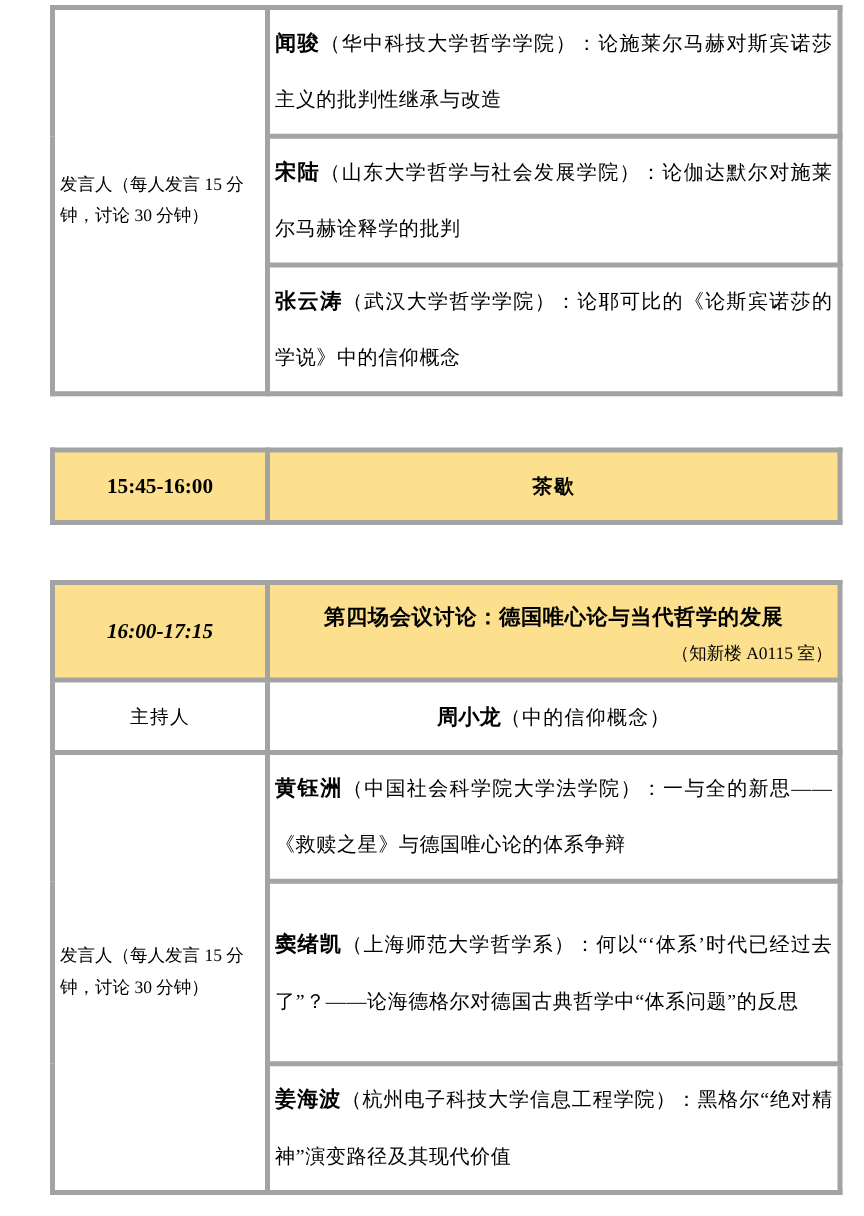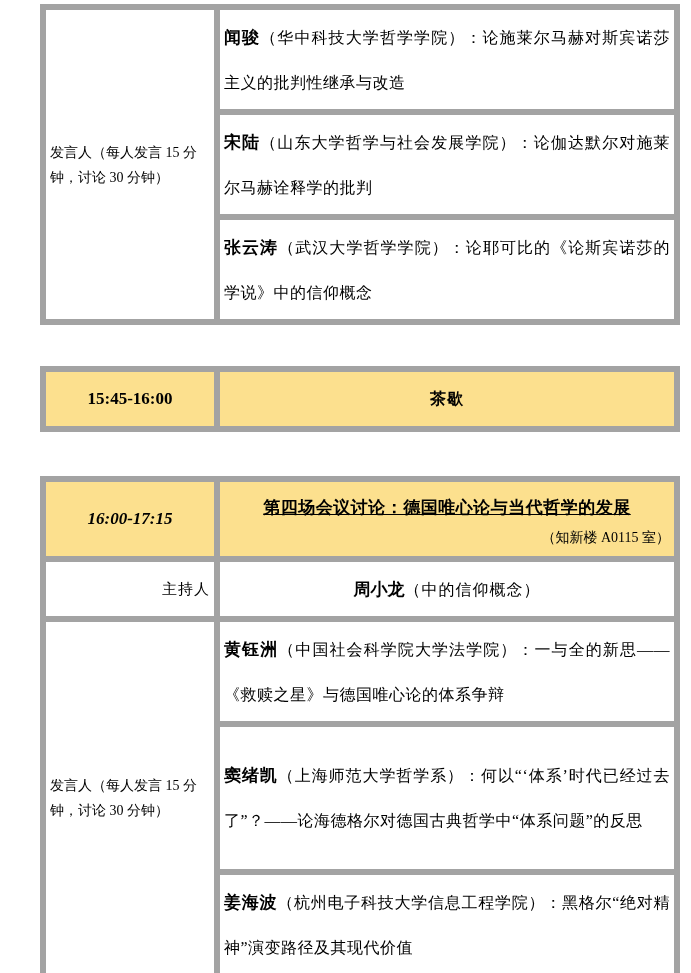--- a/index.html
+++ b/index.html
@@ -10,21 +10,21 @@
     font-family: "Liberation Serif", "DejaVu Serif", serif;
   }
   .page { width: 691px; height: 973px; overflow: hidden; }
 
   table.tbl {
     border-collapse: collapse;
     table-layout: fixed;
     width: 610px;
     margin-left: 40px;
   }
-  table.tbl td { border: 6px solid #a3a3a3; padding: 4px; }
+  table.tbl td { border: 4px solid #a3a3a3; padding: 4px; }
   table.tbl { border: 2px solid #565656; }
 
   .t1 { margin-top: 4px; }
   .t2 { margin-top: 41px; }
   .t3 { margin-top: 44px; }
   .t4 { margin-top: 44px; }
 
   .c1 { width: 160px; }
   .c2 { width: 446px; }
 
@@ -74,30 +74,29 @@
   }
 
   .s4-header-cell { vertical-align: middle; padding: 4px 6px 3px 6px; }
   .s4-title {
     font-family: "Liberation Sans", "DejaVu Sans", sans-serif;
     font-weight: bold;
     font-size: 17px;
     line-height: 36px;
     text-align: center;
     letter-spacing: 0.5px;
-    text-decoration: underline;
   }
   .s4-venue {
     font-size: 14px;
     line-height: 23px;
     text-align: right;
   }
   .s4-time-cell { height: 66px; font-style: italic; }
 
-  .plain-15 { font-size: 15px; letter-spacing: 1px; text-align: right; }
+  .plain-15 { font-size: 15px; letter-spacing: 1px; }
   .affil { font-size: 16px; letter-spacing: 1px; }
   .venue-small { font-size: 14px; letter-spacing: 0.5px; }
 </style>
 </head>
 <body>
 
 <div class="page">
 
   <table class="tbl t1">
     <tbody>

